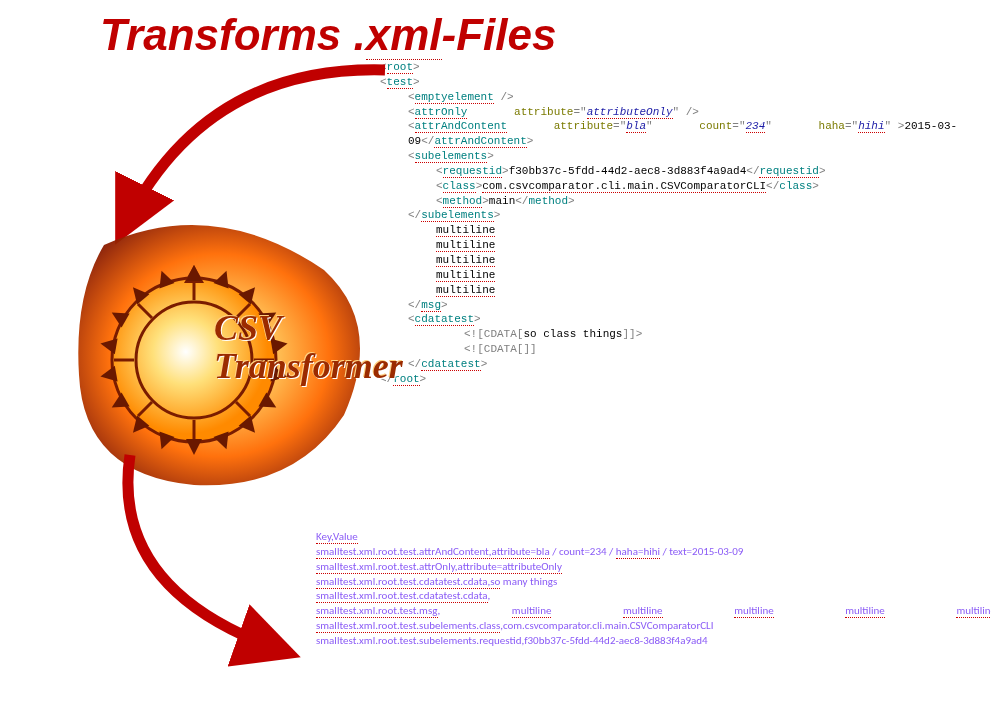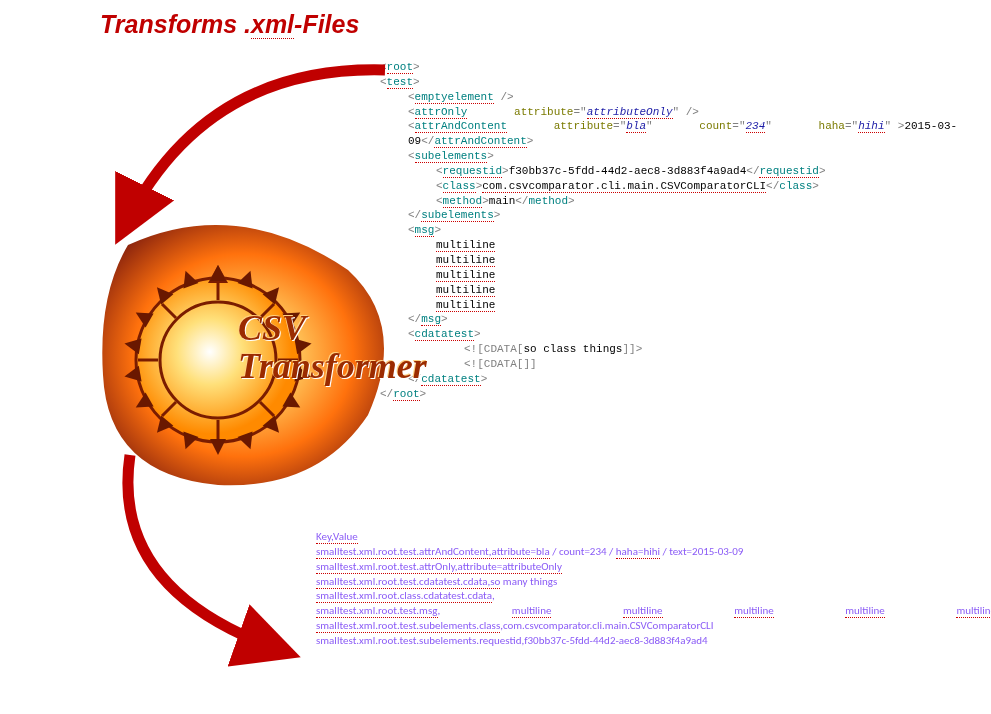--- a/index.html
+++ b/index.html
@@ -9,21 +9,21 @@
     height: 714px;
     background: #fff;
     font-family: "Segoe UI", Arial, sans-serif;
     overflow: hidden;
     position: relative;
   }
   .title {
     position: absolute;
     top: 10px;
     left: 100px;
-    font-size: 25px;
+    font-size: 44px;
     font-weight: 700;
     color: #c00000;
     font-style: italic;
   }
   .title .dotted {
     border-bottom: 1px dotted #c00000;
   }
 
   
   .xml-block {
@@ -51,21 +51,21 @@
   
   .arrow {
     position: absolute;
     pointer-events: none;
   }
 
   
   .logo-wrap {
     position: absolute;
     top: 215px;
-    left: 88px;
+    left: 64px;
     width: 320px;
     height: 280px;
   }
   .logo-wrap svg { width: 100%; height: 100%; }
   .logo-text {
     position: absolute;
     top: 95px;
     left: 150px;
     font-family: Georgia, "Times New Roman", serif;
     font-style: italic;
@@ -103,21 +103,20 @@
   <div><span class="lt">&lt;</span><span class="tag">root</span><span class="lt">&gt;</span></div>
   <div><span class="lt">&lt;</span><span class="tag">test</span><span class="lt">&gt;</span></div>
   <div class="ind1"><span class="lt">&lt;</span><span class="tag">emptyelement</span><span class="lt"> /&gt;</span></div>
   <div class="ind1"><span class="lt">&lt;</span><span class="tag">attrOnly</span> <span class="attrname">attribute</span><span class="lt">=</span><span class="lt">"</span><span class="attrval">attributeOnly</span><span class="lt">"</span><span class="lt"> /&gt;</span></div>
   <div class="ind1"><span class="lt">&lt;</span><span class="tag">attrAndContent</span> <span class="attrname">attribute</span><span class="lt">="</span><span class="attrval">bla</span><span class="lt">"</span> <span class="attrname">count</span><span class="lt">="</span><span class="attrval">234</span><span class="lt">"</span> <span class="attrname">haha</span><span class="lt">="</span><span class="attrval">hihi</span><span class="lt">" &gt;</span><span class="txt">2015-03-09</span><span class="lt">&lt;/</span><span class="tag">attrAndContent</span><span class="lt">&gt;</span></div>
   <div class="ind1"><span class="lt">&lt;</span><span class="tag">subelements</span><span class="lt">&gt;</span></div>
   <div class="ind2"><span class="lt">&lt;</span><span class="tag">requestid</span><span class="lt">&gt;</span><span class="txt">f30bb37c-5fdd-44d2-aec8-3d883f4a9ad4</span><span class="lt">&lt;/</span><span class="tag">requestid</span><span class="lt">&gt;</span></div>
   <div class="ind2"><span class="lt">&lt;</span><span class="tag">class</span><span class="lt">&gt;</span><span class="txt u">com.csvcomparator.cli.main.CSVComparatorCLI</span><span class="lt">&lt;/</span><span class="cls">class</span><span class="lt">&gt;</span></div>
   <div class="ind2"><span class="lt">&lt;</span><span class="tag">method</span><span class="lt">&gt;</span><span class="txt">main</span><span class="lt">&lt;/</span><span class="cls">method</span><span class="lt">&gt;</span></div>
   <div class="ind1"><span class="lt">&lt;/</span><span class="tag">subelements</span><span class="lt">&gt;</span></div>
-  <div class="ind1"><span class="lt">&lt;</span><span class="tag">msg</span><span class="lt">&gt;</span></div>
   <div class="ind2"><span class="txt u">multiline</span></div>
   <div class="ind2"><span class="txt u">multiline</span></div>
   <div class="ind2"><span class="txt u">multiline</span></div>
   <div class="ind2"><span class="txt u">multiline</span></div>
   <div class="ind2"><span class="txt u">multiline</span></div>
   <div class="ind1"><span class="lt">&lt;/</span><span class="tag">msg</span><span class="lt">&gt;</span></div>
   <div class="ind1"><span class="lt">&lt;</span><span class="tag">cdatatest</span><span class="lt">&gt;</span></div>
   <div class="ind3"><span class="cdata">&lt;![CDATA[</span><span class="txt">so class things</span><span class="cdata">]]&gt;</span></div>
   <div class="ind3"><span class="cdata">&lt;![CDATA[]]</span></div>
   <div class="ind1"><span class="lt">&lt;/</span><span class="tag">cdatatest</span><span class="lt">&gt;</span></div>
@@ -220,17 +219,17 @@
     </marker>
   </defs>
   <path d="M30,5 Q10,140 180,200" fill="none" stroke="#c00000" stroke-width="11" marker-end="url(#ah2)"></path>
 </svg>
 
 <div class="csv-block">
   <div class="row"><span class="d">Key,Value</span></div>
   <div class="row"><span class="d">smalltest.xml.root.test.attrAndContent,attribute=bla</span><span> / count=234 / </span><span class="d">haha=hihi</span><span> / text=2015-03-09</span></div>
   <div class="row"><span class="d">smalltest.xml.root.test.attrOnly,attribute=attributeOnly</span></div>
   <div class="row"><span class="d">smalltest.xml.root.test.cdatatest.cdata,so</span><span> many things</span></div>
-  <div class="row"><span class="d">smalltest.xml.root.class.cdatatest.cdata</span><span>,</span></div>
+  <div class="row"><span class="d">smalltest.xml.root.test.cdatatest.cdata</span><span>,</span></div>
   <div class="row just"><span class="d">smalltest.xml.root.test.msg</span><span>,</span> <span class="d">multiline</span> <span class="d">multiline</span> <span class="d">multiline</span> <span class="d">multiline</span> <span class="d">multiline</span></div>
   <div class="row"><span class="d">smalltest.xml.root.test.subelements.class</span><span>,com.csvcomparator.cli.main.CSVComparatorCLI</span></div>
   <div class="row"><span>smalltest.xml.root.test.subelements.requestid,f30bb37c-5fdd-44d2-aec8-3d883f4a9ad4</span></div>
 </div>
 
 </body></html>

